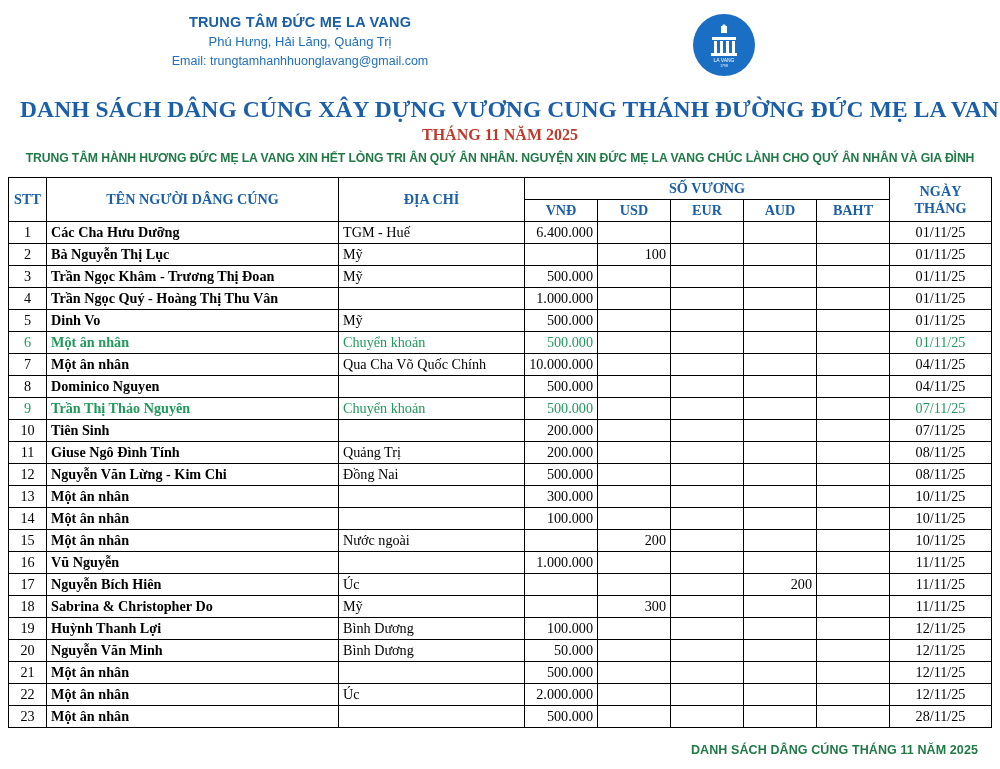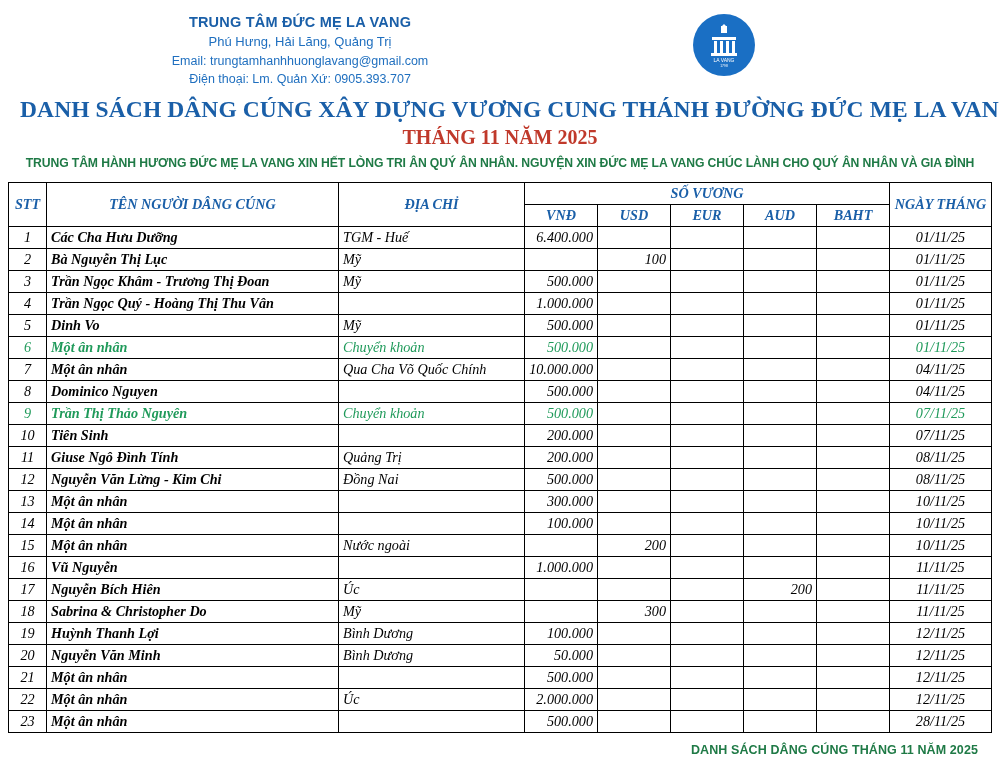--- a/index.html
+++ b/index.html
@@ -73,36 +73,36 @@
     font-family: "Liberation Serif", serif;
     font-weight: bold;
     font-size: 23.5px;
     color: #1a5fa8;
     letter-spacing: .1px;
     white-space: nowrap;
   }
   .title-sub {
     font-family: "Liberation Serif", serif;
     font-weight: bold;
-    font-size: 20px;
+    font-size: 16px;
     color: #c0392b;
     margin-top: 3px;
   }
   .title-note {
     font-family: "Liberation Sans", sans-serif;
     font-weight: bold;
     font-size: 12.2px;
     color: #1f7a46;
     margin-top: 7px;
     letter-spacing: -0.1px;
     white-space: nowrap;
   }
 
   
-  .table-wrap { padding: 6px 4px 0 8px; font-style: italic; }
+  .table-wrap { padding: 6px 4px 0 8px; }
   table.donations {
     border-collapse: collapse;
     width: 984px;
     table-layout: fixed;
     font-family: "Liberation Serif", serif;
   }
   table.donations th, table.donations td {
     border: 1px solid #000;
     font-size: 14.2px;
     padding: 1px 4px;
@@ -150,21 +150,20 @@
 </head>
 <body>
 
 <div class="page">
 
   <div class="header">
     <div class="header-left">
       <div class="org-name">TRUNG TÂM ĐỨC MẸ LA VANG</div>
       <div class="org-addr">Phú Hưng, Hải Lăng, Quảng Trị</div>
       <div class="org-email">Email: trungtamhanhhuonglavang@gmail.com</div>
-      <div class="org-phone">Điện thoại: Lm. Quản Xứ: 0905.393.707</div>
     </div>
     <div class="header-logo">
       <div class="logo-circle">
         <svg width="46" height="46" viewBox="0 0 46 46" aria-hidden="true">
           <rect x="20" y="4" width="6" height="7" fill="#ffffff"></rect>
           <path d="M23 2 L26 5 L23 8 L20 5 Z" fill="#ffffff"></path>
           <rect x="11" y="15" width="24" height="3" fill="#ffffff"></rect>
           <rect x="13" y="19" width="3" height="12" fill="#ffffff"></rect>
           <rect x="19" y="19" width="3" height="12" fill="#ffffff"></rect>
           <rect x="25" y="19" width="3" height="12" fill="#ffffff"></rect>

